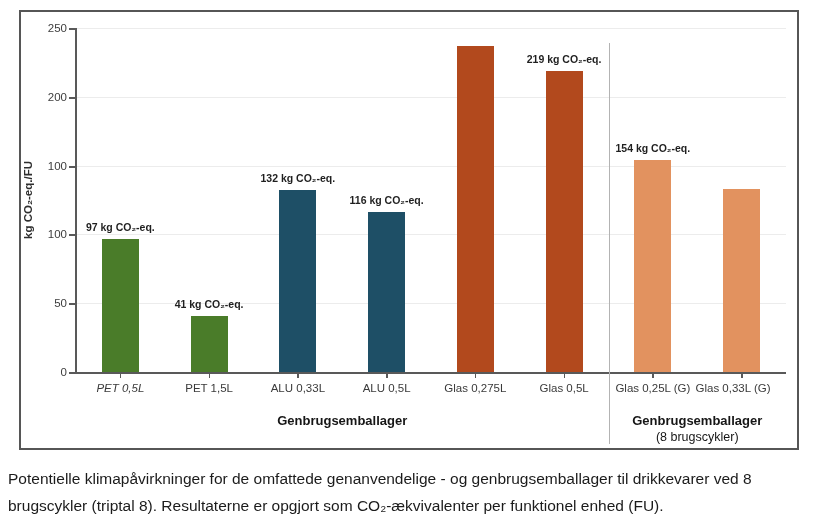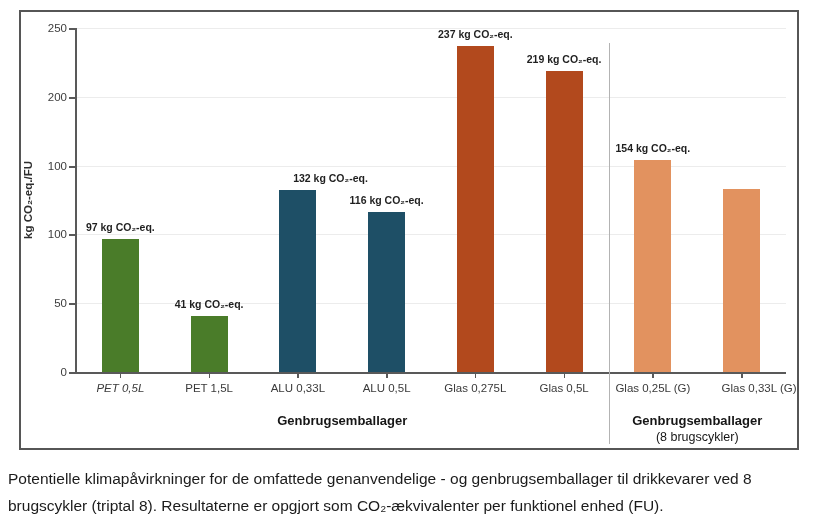--- a/index.html
+++ b/index.html
@@ -122,42 +122,41 @@
         <div class="axis-line" style="left: 54px; top: 360px; width: 711px; height: 2px;"></div>
         <div class="bar" style="left: 80.875px; top: 226.528px; width: 37px; height: 133.472px; background: rgb(74, 124, 41);"></div>
         <div class="bar-label" style="left: 29.375px; top: 207.528px;">97 kg CO₂-eq.</div>
         <div class="tick-mark" style="left: 98.875px; top: 362px; width: 1.5px; height: 4px;"></div>
         <div class="x-label" style="left: 44.375px; top: 369px; font-style: italic;">PET 0,5L</div>
         <div class="bar" style="left: 169.625px; top: 303.584px; width: 37px; height: 56.416px; background: rgb(74, 124, 41);"></div>
         <div class="bar-label" style="left: 118.125px; top: 284.584px;">41 kg CO₂-eq.</div>
         <div class="tick-mark" style="left: 187.625px; top: 362px; width: 1.5px; height: 4px;"></div>
         <div class="x-label" style="left: 133.125px; top: 369px;">PET 1,5L</div>
         <div class="bar" style="left: 258.375px; top: 178.368px; width: 37px; height: 181.632px; background: rgb(30, 79, 102);"></div>
-        <div class="bar-label" style="left: 206.875px; top: 159.368px; text-align: right;">132 kg CO₂-eq.</div>
+        <div class="bar-label" style="left: 206.875px; top: 159.368px;">132 kg CO₂-eq.</div>
         <div class="tick-mark" style="left: 276.375px; top: 362px; width: 1.5px; height: 4px;"></div>
         <div class="x-label" style="left: 221.875px; top: 369px;">ALU 0,33L</div>
         <div class="bar" style="left: 347.125px; top: 200.384px; width: 37px; height: 159.616px; background: rgb(30, 79, 102);"></div>
         <div class="bar-label" style="left: 295.625px; top: 181.384px;">116 kg CO₂-eq.</div>
         <div class="tick-mark" style="left: 365.125px; top: 362px; width: 1.5px; height: 4px;"></div>
         <div class="x-label" style="left: 310.625px; top: 369px;">ALU 0,5L</div>
         <div class="bar" style="left: 435.875px; top: 33.888px; width: 37px; height: 326.112px; background: rgb(178, 73, 29);"></div>
-        <div class="bar-label" style="left: 384.375px; top: 14.888px;">237 kg CO₂-eq.</div>
         <div class="tick-mark" style="left: 453.875px; top: 362px; width: 1.5px; height: 4px;"></div>
         <div class="x-label" style="left: 399.375px; top: 369px;">Glas 0,275L</div>
         <div class="bar" style="left: 524.625px; top: 58.656px; width: 37px; height: 301.344px; background: rgb(178, 73, 29);"></div>
         <div class="bar-label" style="left: 473.125px; top: 39.656px;">219 kg CO₂-eq.</div>
         <div class="tick-mark" style="left: 542.625px; top: 362px; width: 1.5px; height: 4px;"></div>
         <div class="x-label" style="left: 488.125px; top: 369px;">Glas 0,5L</div>
         <div class="bar" style="left: 613.375px; top: 148.096px; width: 37px; height: 211.904px; background: rgb(226, 146, 95);"></div>
         <div class="bar-label" style="left: 561.875px; top: 129.096px;">154 kg CO₂-eq.</div>
         <div class="tick-mark" style="left: 631.375px; top: 362px; width: 1.5px; height: 4px;"></div>
         <div class="x-label" style="left: 576.875px; top: 369px;">Glas 0,25L (G)</div>
         <div class="bar" style="left: 702.125px; top: 176.992px; width: 37px; height: 183.008px; background: rgb(226, 146, 95);"></div>
         <div class="tick-mark" style="left: 720.125px; top: 362px; width: 1.5px; height: 4px;"></div>
-        <div class="x-label" style="left: 683px; top: 369px;">Glas 0,33L (G)</div>
+        <div class="x-label" style="left: 657px; top: 369px;">Glas 0,33L (G)</div>
         <div class="group-divider" style="left: 587.5px; top: 31px; height: 401px;"></div>
         <div class="group-block" style="left: 191.25px; top: 401px;">
           <div class="group-label">Genbrugsemballager</div>
         </div>
         <div class="group-block" style="left: 546.25px; top: 401px;">
           <div class="group-label">Genbrugsemballager</div>
           <div class="group-sublabel">(8 brugscykler)</div>
         </div>
       </div>
   </div>

